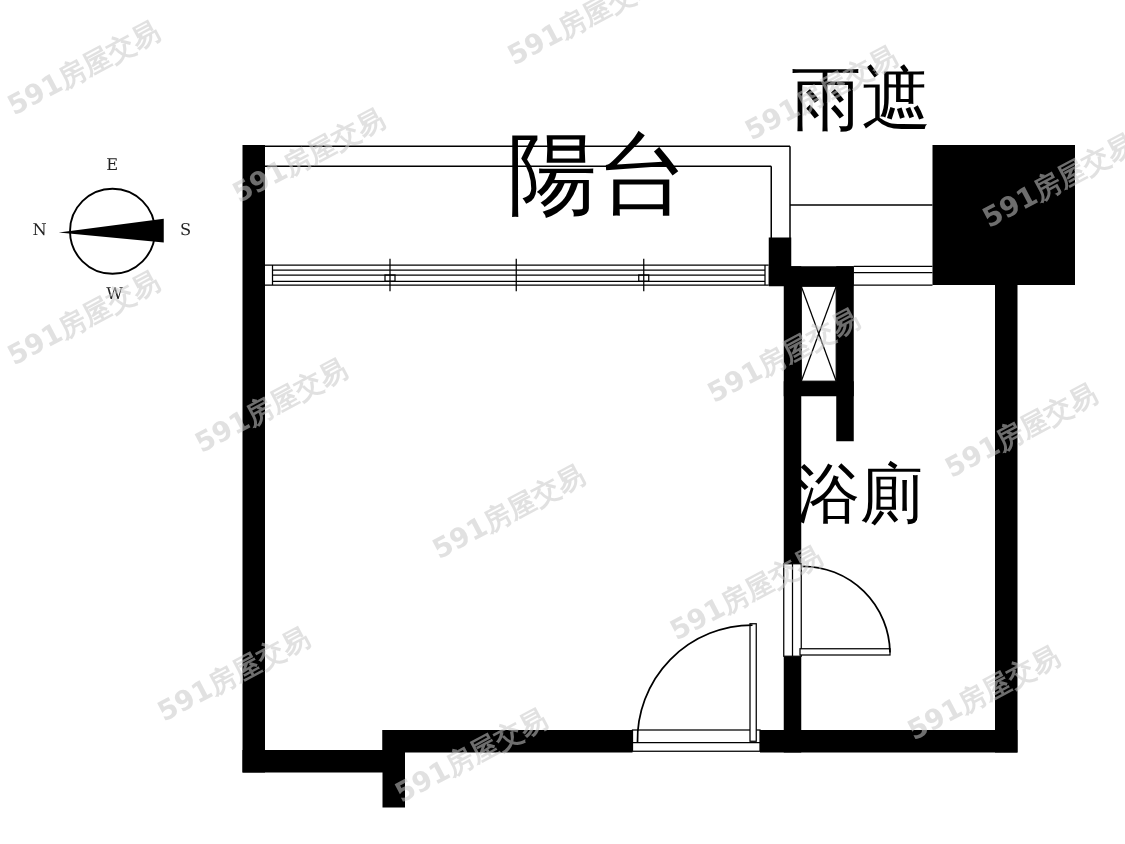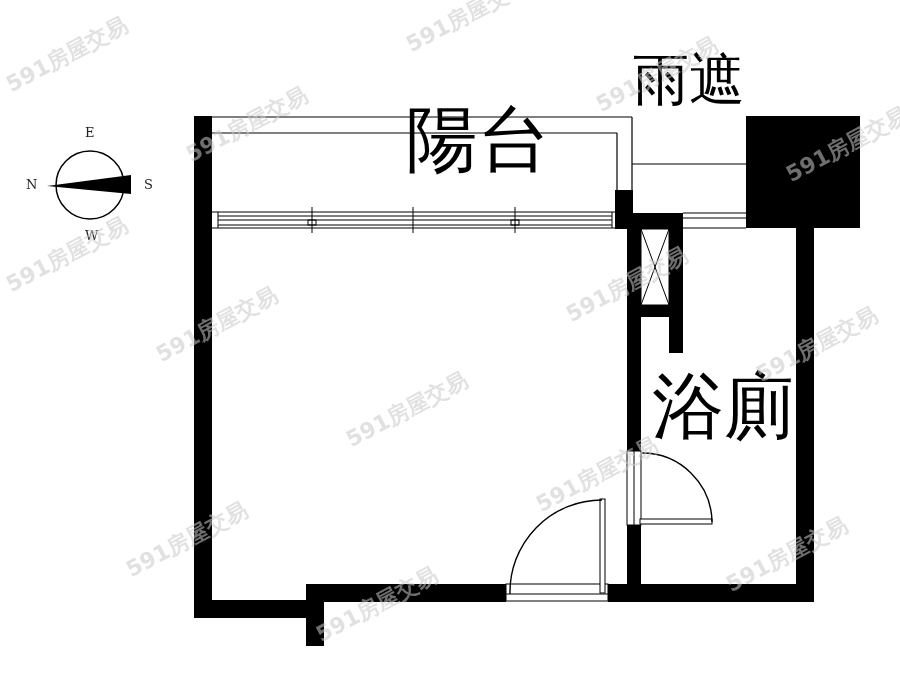--- a/index.html
+++ b/index.html
@@ -86,21 +86,21 @@
   </g>
 </svg>
 
 <span class="compass-letter" style="left:85px; top:125px;">E</span>
 <span class="compass-letter" style="left:26px; top:177px;">N</span>
 <span class="compass-letter" style="left:144px; top:177px;">S</span>
 <span class="compass-letter" style="left:85px; top:228px;">W</span>
 
 <span class="room-label" style="left:370px; top:103px; font-size:72px;margin-left:36px;">陽台</span>
 <span class="room-label" style="left:633px; top:52px; font-size:56px;">雨遮</span>
-<span class="room-label" style="left:652px; top:370px; font-size:72px;">浴廁</span>
+<span class="room-label" style="left:636px; top:370px; font-size:52px;">浴廁</span>
 
 <span class="watermark" style="left:0px; top:40px;">591房屋交易</span>
 <span class="watermark" style="left:400px; top:0px;">591房屋交易</span>
 <span class="watermark" style="left:180px; top:110px;">591房屋交易</span>
 <span class="watermark" style="left:590px; top:60px;">591房屋交易</span>
 <span class="watermark" style="left:780px; top:130px;">591房屋交易</span>
 <span class="watermark" style="left:560px; top:270px;">591房屋交易</span>
 <span class="watermark" style="left:150px; top:310px;">591房屋交易</span>
 <span class="watermark" style="left:340px; top:395px;">591房屋交易</span>
 <span class="watermark" style="left:750px; top:330px;">591房屋交易</span>

